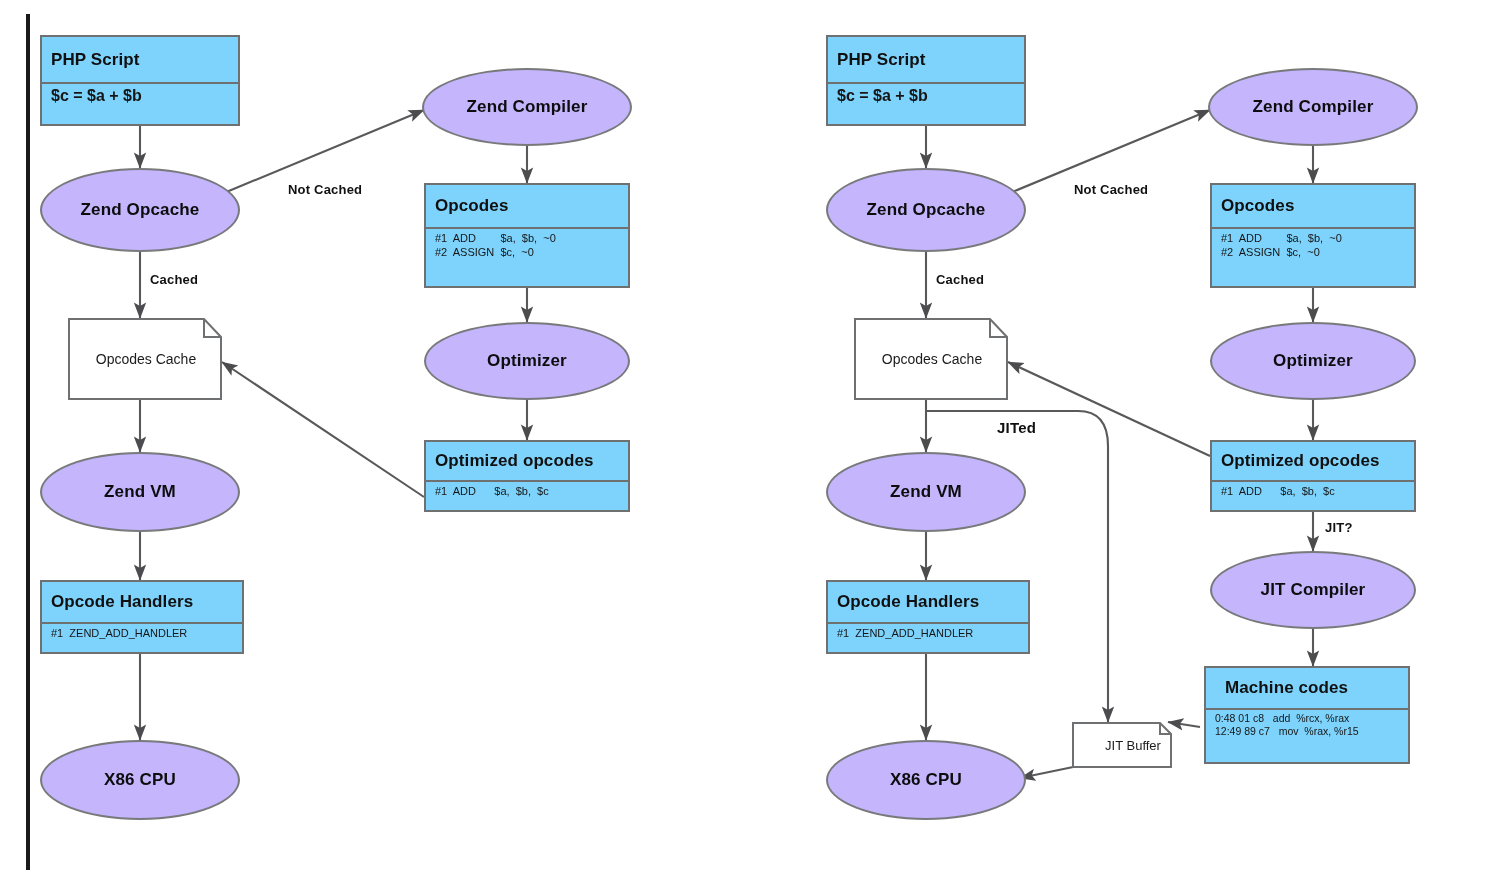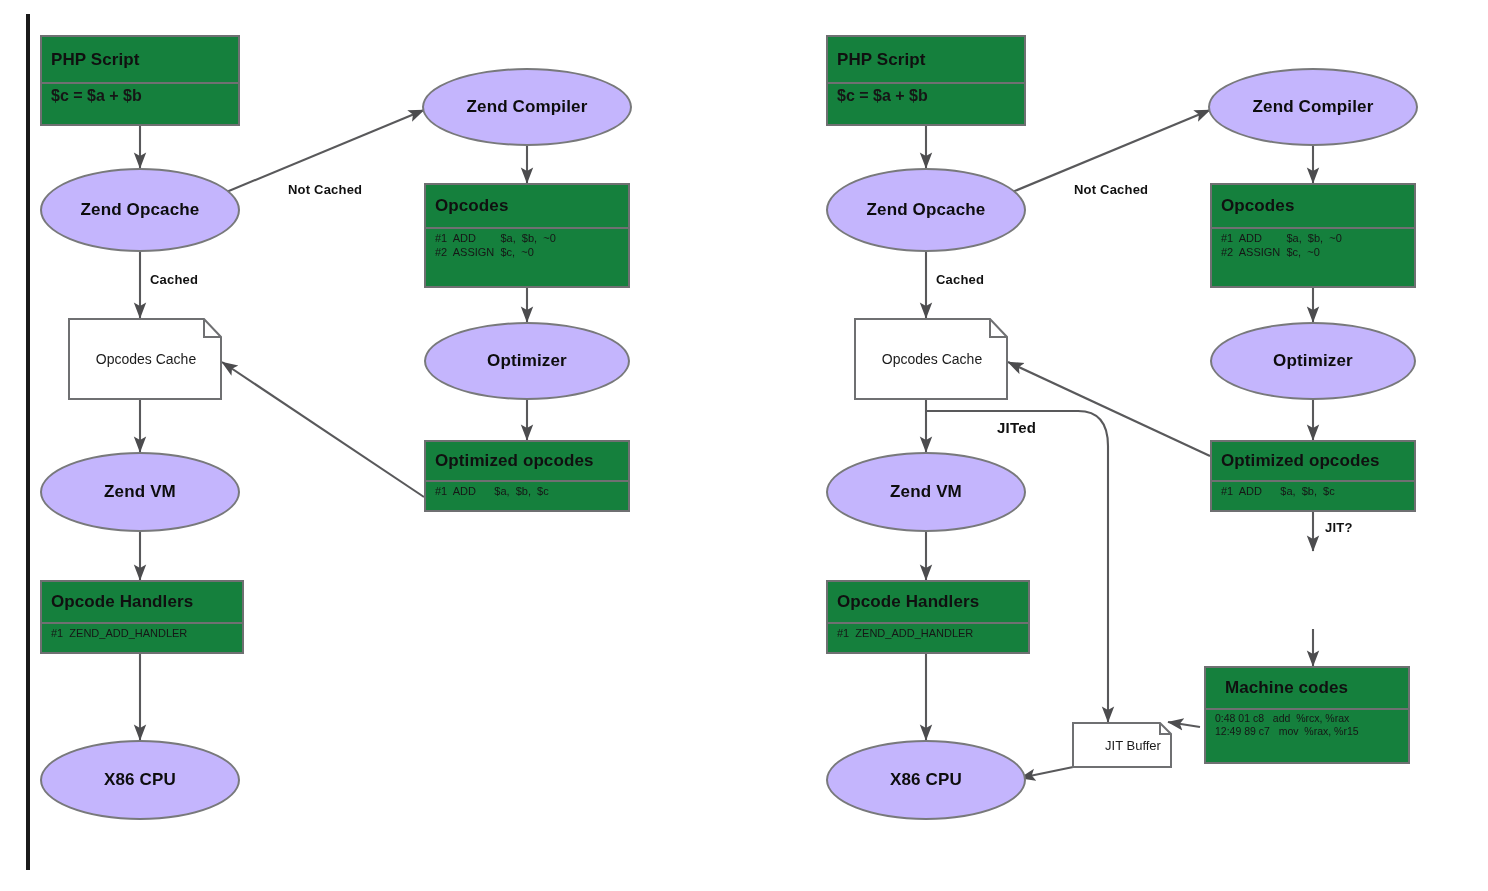--- a/index.html
+++ b/index.html
@@ -39,21 +39,21 @@
     stroke: #59595b;
     stroke-width: 2.1px;
   }
 
   
   .node { position: absolute; box-sizing: border-box; }
 
   
   .rectnode {
     border: 2px solid #6f7072;
-    background: #15803d;
+    background: #7dd3fc;
     display: flex;
     flex-direction: column;
   }
   .rectnode .hdr {
     font-weight: bold;
     color: #101010;
     display: flex;
     align-items: center;
     padding: 0 9px;
     letter-spacing: .1px;
@@ -283,20 +283,23 @@
     <div class="divider"></div>
     <div class="rows">
       <div class="row" style="font-size:11px;">#1  ZEND_ADD_HANDLER</div>
     </div>
   </div>
 
   <div class="node ellipse" style="left:826px; top:740px; width:200px; height:80px; font-size:17px;">
     <span>X86 CPU</span>
   </div>
 
+  <div class="node ellipse" style="left:1210px; top:551px; width:206px; height:78px; font-size:17px;">
+    <span>JIT Compiler</span>
+  </div>
 
   <div class="node rectnode" style="left:1204px; top:666px; width:206px; height:98px;">
     <div class="hdr" style="height:40px; font-size:17px;margin-left:10px;">Machine codes</div>
     <div class="divider"></div>
     <div class="rows">
       <div class="row" style="font-size:10.5px;">0:48 01 c8   add  %rcx, %rax</div>
       <div class="row" style="font-size:10.5px;">12:49 89 c7   mov  %rax, %r15</div>
     </div>
   </div>
 

